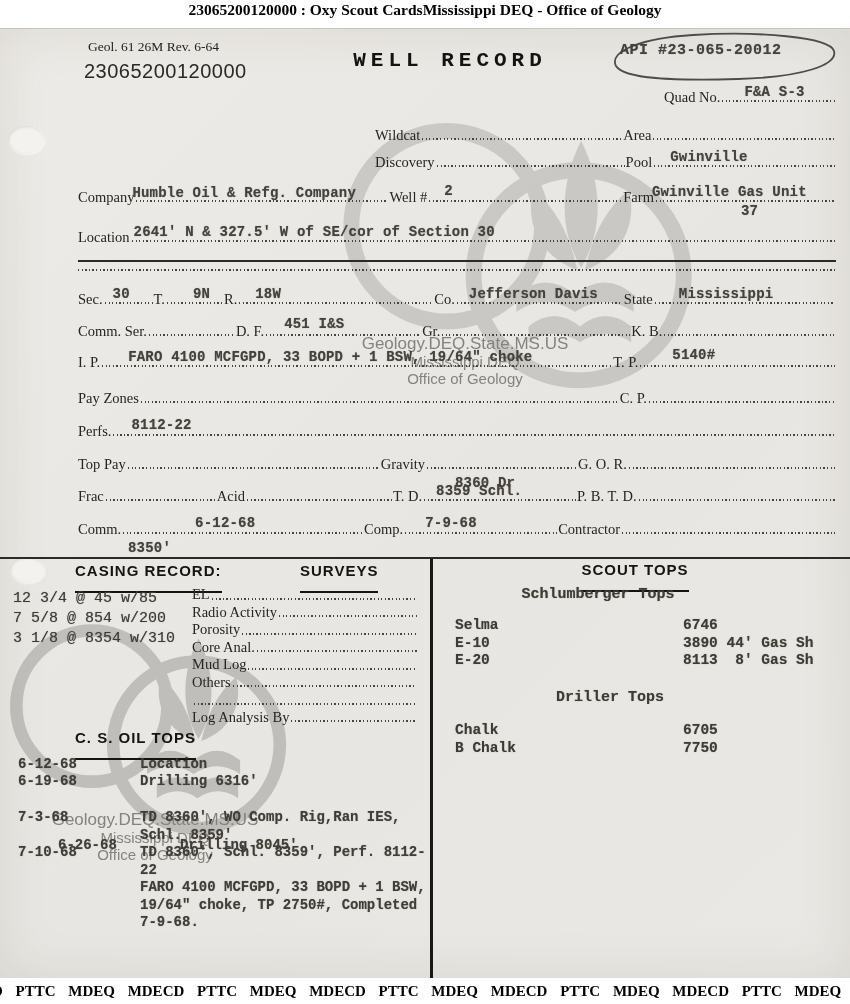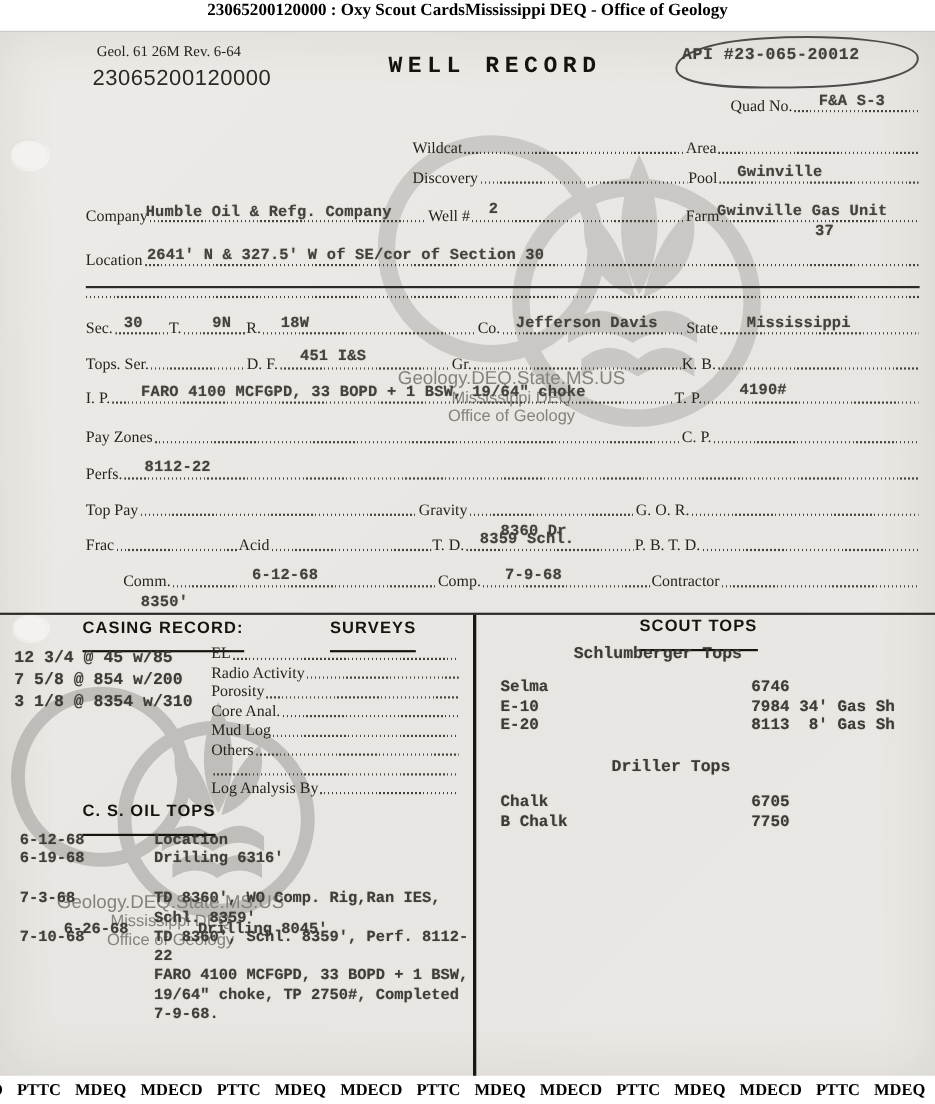--- a/index.html
+++ b/index.html
@@ -46,21 +46,21 @@
   .welltitle{position:absolute;left:300px;top:20px;width:300px;text-align:center;
       font-family:"Liberation Mono",monospace;font-weight:700;font-size:21px;
       letter-spacing:5px;color:#14130f;}
   .revnote{position:absolute;left:88px;top:10px;font-size:13.5px;color:#23221d;
       font-family:"Liberation Serif",serif;}
   .wellid{position:absolute;left:84px;top:31px;font-family:"Liberation Sans",sans-serif;
       font-size:20px;letter-spacing:.5px;color:#2a2925;}
   .hd{position:absolute;font-family:"Liberation Sans",sans-serif;font-weight:700;
       font-size:15px;letter-spacing:1px;color:#15140f;border-bottom:2.5px solid #15140f;
       padding-bottom:12px;white-space:nowrap;}
-  .monoline{position:absolute;font-family:"Liberation Mono",monospace;font-weight:700;
+  .monoline{position:absolute;font-family:"Liberation Mono",monospace;font-weight:400;
       font-size:15px;line-height:20px;color:#3e3b35;white-space:pre;
       text-shadow:0 0 1px rgba(70,66,60,.5);}
   .ttyped{position:absolute;text-align:center;font-family:"Liberation Mono",monospace;
       font-weight:700;font-size:15px;color:#3e3b35;text-shadow:0 0 1px rgba(70,66,60,.5);}
 
   
   .surveys{position:absolute;left:192px;top:556px;width:226px;}
   .svrow{display:flex;align-items:flex-end;height:17.5px;}
 
   
@@ -214,40 +214,40 @@
     <span class="dt fx" style="width:166px;">
       <span class="tv" style="left:12px;bottom:2px;">Jefferson Davis</span>
     </span>
     <span class="lb">State</span>
     <span class="dt">
       <span class="tv" style="left:24px;bottom:2px;">Mississippi</span>
     </span>
   </div>
 
   <div class="row" style="left:78px;right:14px;top:291px;">
-    <span class="lb">Tops. Ser.</span>
+    <span class="lb">Comm. Ser.</span>
     <span class="dt fx" style="width:86px;"></span>
     <span class="lb">D. F.</span>
     <span class="dt fx" style="width:155px;">
       <span class="tv" style="left:18px;bottom:4px;">451 I&amp;S</span>
     </span>
     <span class="lb">Gr.</span>
     <span class="dt fx" style="width:188px;"></span>
     <span class="lb">K. B.</span>
     <span class="dt"></span>
   </div>
 
   <div class="row" style="left:78px;right:14px;top:322px;">
     <span class="lb">I. P.</span>
     <span class="dt fx" style="width:510px;">
       <span class="tv" style="left:26px;bottom:2px;">FARO 4100 MCFGPD, 33 BOPD + 1 BSW, 19/64" choke</span>
     </span>
     <span class="lb">T. P.</span>
     <span class="dt">
-      <span class="tv" style="left:32px;bottom:4px;">4190#</span>
+      <span class="tv" style="left:32px;bottom:4px;">5140#</span>
     </span>
   </div>
 
   <div class="row" style="left:78px;right:14px;top:358px;">
     <span class="lb">Pay Zones</span>
     <span class="dt fx" style="width:478px;"></span>
     <span class="lb">C. P.</span>
     <span class="dt"></span>
   </div>
 
@@ -275,21 +275,21 @@
     <span class="lb">Acid</span>
     <span class="dt fx" style="width:145px;"></span>
     <span class="lb">T. D.</span>
     <span class="dt fx" style="width:152px;">
       <span class="tv" style="left:12px;bottom:2px;">8359 Schl.</span>
     </span>
     <span class="lb">P. B. T. D.</span>
     <span class="dt"></span>
   </div>
 
-  <div class="row" style="left:78px;right:14px;top:489px;margin-left:34px;">
+  <div class="row" style="left:78px;right:14px;top:489px;">
     <span class="lb">Comm.</span>
     <span class="dt fx" style="width:240px;">
       <span class="tv" style="left:72px;bottom:3px;">6-12-68</span>
     </span>
     <span class="lb">Comp.</span>
     <span class="dt fx" style="width:152px;text-decoration:underline;">
       <span class="tv" style="left:20px;bottom:3px;">7-9-68</span>
     </span>
     <span class="lb">Contractor</span>
     <span class="dt"></span>
@@ -344,21 +344,21 @@
     <span class="hd" style="position:static;">SCOUT TOPS</span>
   </div>
   <div class="ttyped" style="left:450px;top:557px;width:296px;">Schlumberger Tops</div>
   <div class="strow-wrap" style="top:588px;">
     <div class="strow">
       <span class="stname">Selma</span>
       <span class="stval">6746</span>
     </div>
     <div class="strow">
       <span class="stname">E-10</span>
-      <span class="stval">7984 34' Gas Sh</span>
+      <span class="stval">3890 44' Gas Sh</span>
     </div>
     <div class="strow">
       <span class="stname">E-20</span>
       <span class="stval">8113  8' Gas Sh</span>
     </div>
   </div>
   <div class="ttyped" style="left:450px;top:660px;width:320px;">Driller Tops</div>
   <div class="strow-wrap" style="top:693px;">
     <div class="strow">
       <span class="stname">Chalk</span>

